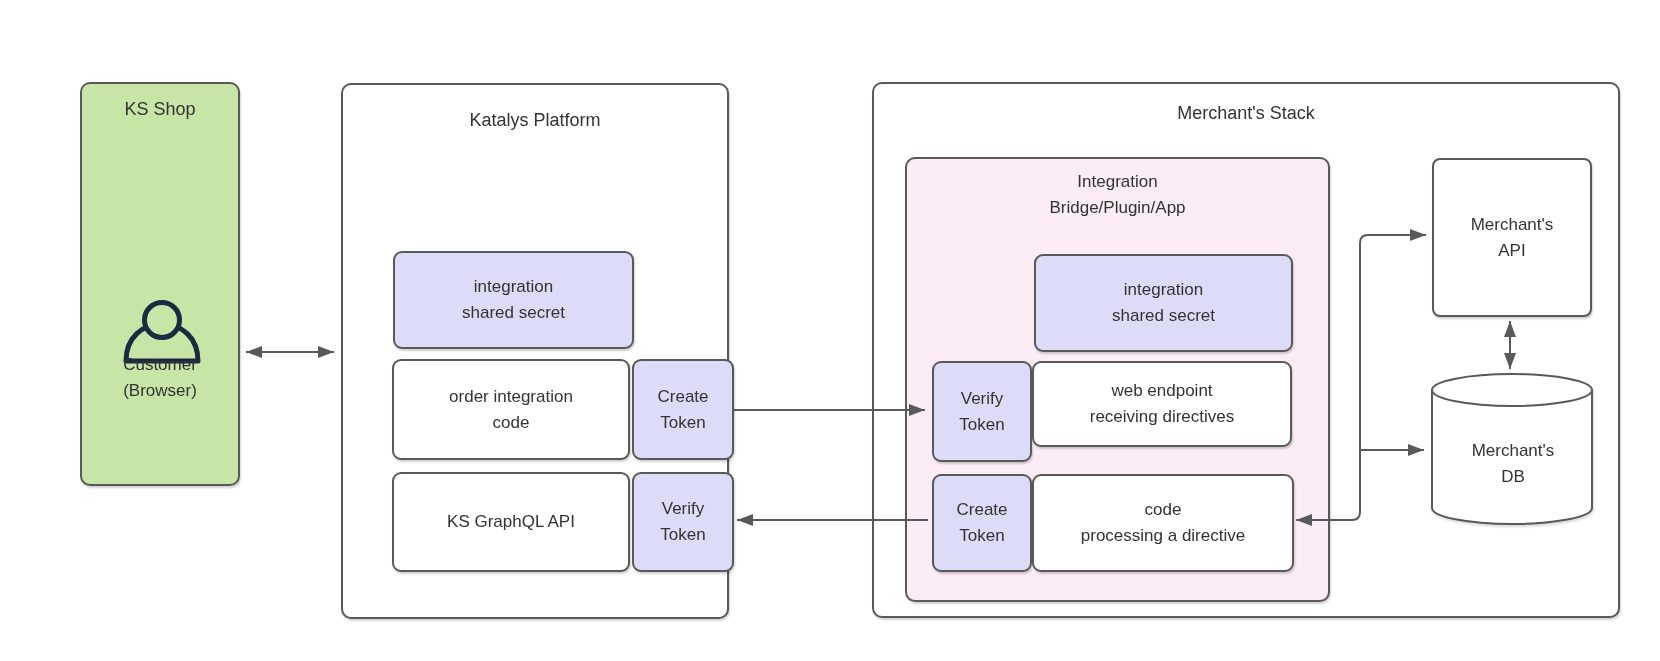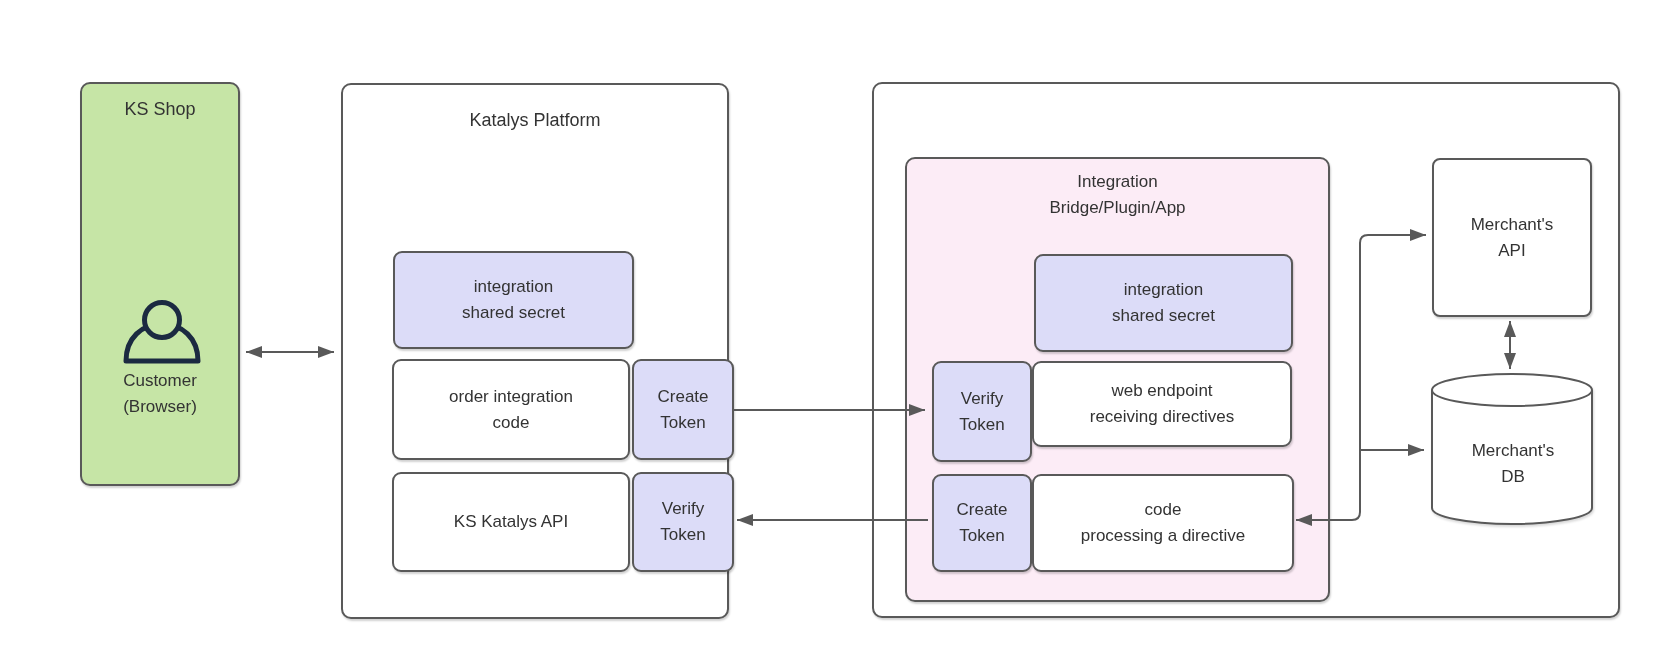--- a/index.html
+++ b/index.html
@@ -34,38 +34,39 @@
 <body>
 
 <div class="canvas">
 
   <section class="shape green" style="left:80px;top:82px;width:160px;height:404px;">
     <div class="container-title" style="top:12px;">KS Shop</div>
     <svg class="person-svg" style="left:39px;top:215px;" width="82" height="66" viewBox="0 0 82 66">
       <path d="M5,62 C5,39 21,25 41,25 C61,25 77,39 77,62 Z" fill="var(--green-fill)" stroke="var(--actor-icon)" stroke-width="5" stroke-linejoin="round"></path>
       <circle cx="41" cy="21" r="17.5" fill="var(--green-fill)" stroke="var(--actor-icon)" stroke-width="5"></circle>
     </svg>
-    <div class="actor-label" style="top:284px;">Customer
+    <div class="actor-label" style="top:268px;">Customer
 (Browser)</div>
   </section>
 
   <section class="shape white" style="left:341px;top:83px;width:388px;height:536px;">
     <div class="container-title" style="top:22px;">Katalys Platform</div>
     <div class="node lavender" style="left:50px;top:166px;width:241px;height:98px;">integration
 shared secret</div>
     <div class="node white" style="left:49px;top:274px;width:238px;height:101px;">order integration
 code</div>
     <div class="node lavender" style="left:289px;top:274px;width:102px;height:101px;">Create
 Token</div>
-    <div class="node white" style="left:49px;top:387px;width:238px;height:100px;">KS Katalys API</div>
+    <div class="node white" style="left:49px;top:387px;width:238px;height:100px;">KS GraphQL API</div>
     <div class="node lavender" style="left:289px;top:387px;width:102px;height:100px;">Verify
 Token</div>
   </section>
 
   <section class="shape white" style="left:872px;top:82px;width:748px;height:536px;">
+    <div class="container-title" style="top:16px;">Merchant's Stack</div>
 
     <div class="shape pink" style="left:31px;top:73px;width:425px;height:445px;">
       <div class="container-title" style="top:10px;font-size:17px;">Integration
 Bridge/Plugin/App</div>
       <div class="node lavender" style="left:127px;top:95px;width:259px;height:98px;">integration
 shared secret</div>
       <div class="node lavender" style="left:25px;top:202px;width:100px;height:101px;">Verify
 Token</div>
       <div class="node white" style="left:125px;top:202px;width:260px;height:86px;">web endpoint
 receiving directives</div>

